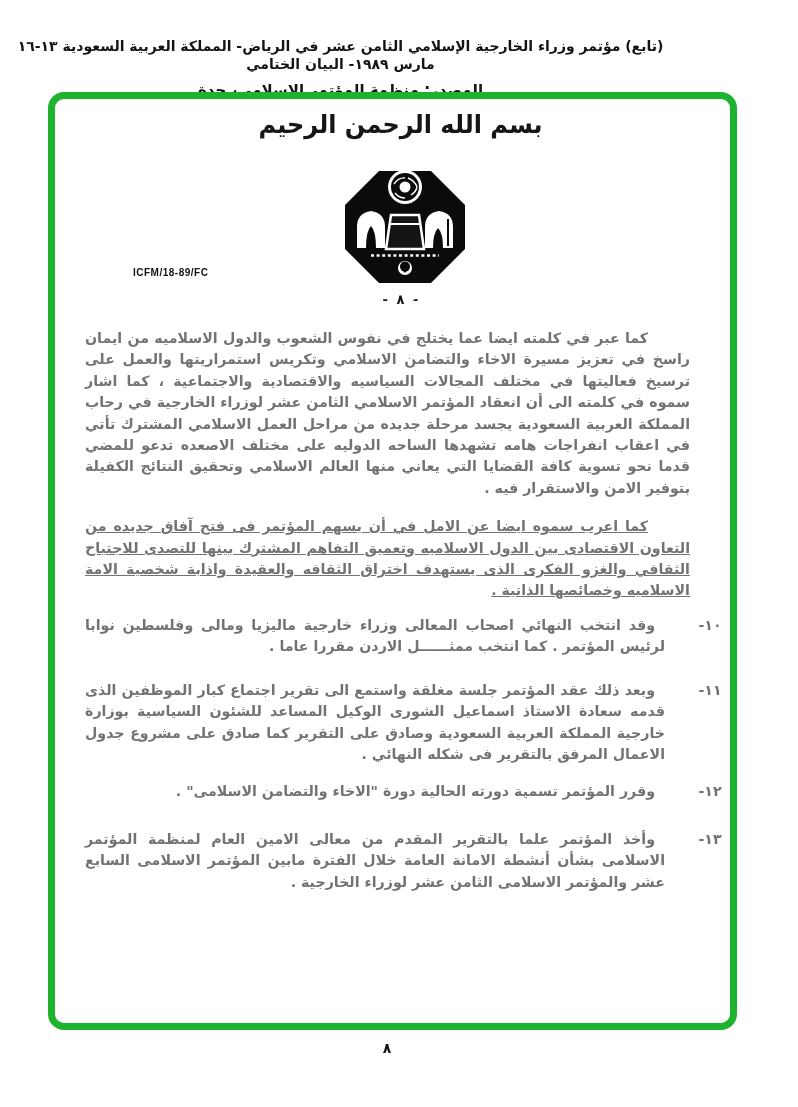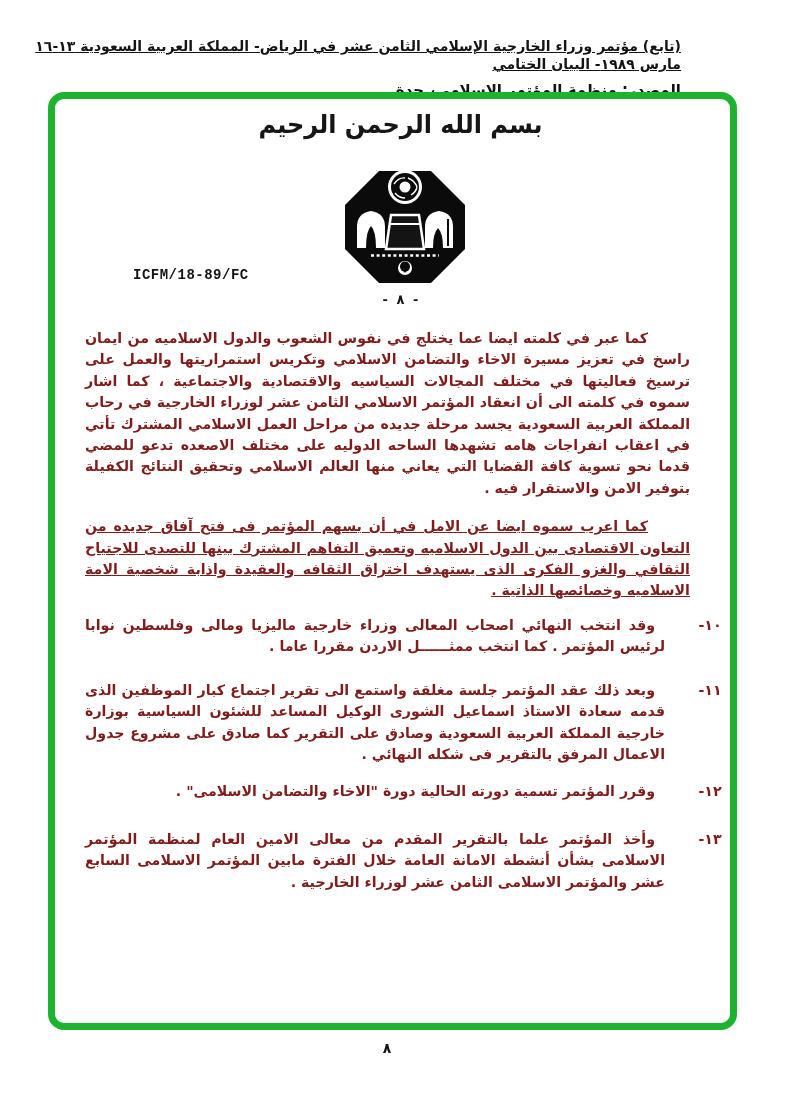--- a/index.html
+++ b/index.html
@@ -6,21 +6,21 @@
   body {
     width:798px; height:1107px; position:relative;
     background:#ffffff; color:#141414;
     font-family:"DejaVu Sans", sans-serif;
     overflow:hidden;
   }
 
   
   .page-header {
     position:absolute; top:37px; left:0; width:681px;
-    direction:rtl;text-decoration:underline;
+    text-align:center; direction:rtl;
   }
   .header-line1 { font-size:14px; font-weight:bold; line-height:18px; }
   .header-line2 { font-size:15px; font-weight:bold; margin-top:8px; }
 
   
   .doc-frame {
     position:absolute; left:48px; top:92px;
     width:675px; height:924px;
     border:7px solid #84cc16; border-radius:16px;
     background:#ffffff;
@@ -35,37 +35,37 @@
     color:#161616;
   }
 
   .emblem-wrap {
     position:absolute; top:68px; left:0; width:100%;
     text-align:center; transform:translateX(12px);
   }
 
   .doc-ref {
     position:absolute; left:78px; top:168px;
-    font-family:Liberation Mono, monospace;
-    font-size:14px; font-weight:bold; letter-spacing:0.5px;
+    font-family:Liberation Sans, sans-serif;
+    font-size:10px; font-weight:bold; letter-spacing:0.5px;
   }
 
   .page-marker {
     position:absolute; top:193px; left:0; width:100%;
     text-align:center; font-size:13px; font-weight:bold;
     transform:translateX(8px);
     word-spacing:4px;
   }
 
   
   .text-block {
     position:absolute; top:229px; left:30px; right:5px;
     direction:rtl; text-align:justify;
     font-size:14.2px; line-height:21.4px; font-weight:bold;
-    color:#7f1d1d;
+    color:#737373;
   }
   .para { margin:0 35px 17px 0; text-indent:42px; }
   .para.p2 { margin-bottom:13px;text-decoration:underline; }
   .para.p3 { margin-bottom:24px; }
 
   .item { display:flex; margin-bottom:22px; }
   .item.i11 { margin-bottom:16px; }
   .item.i12 { margin-bottom:26px; }
   .item.i13 { margin-bottom:0; }
   .item-num { flex:none; width:30px; text-align:center; }

